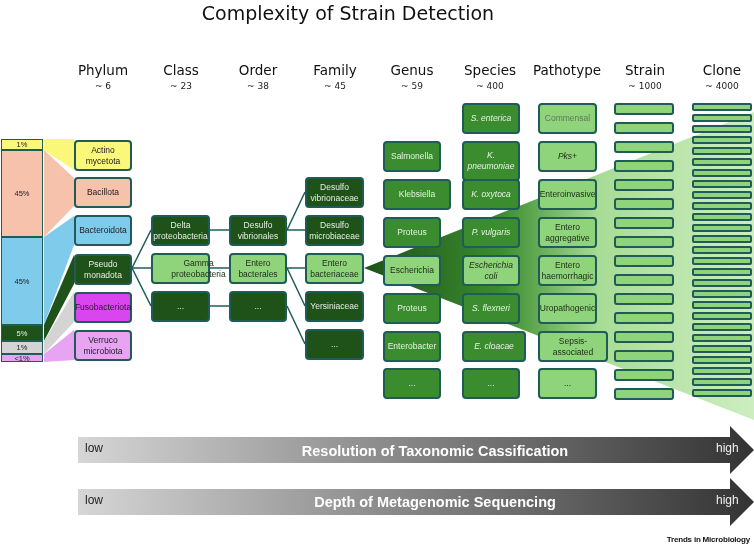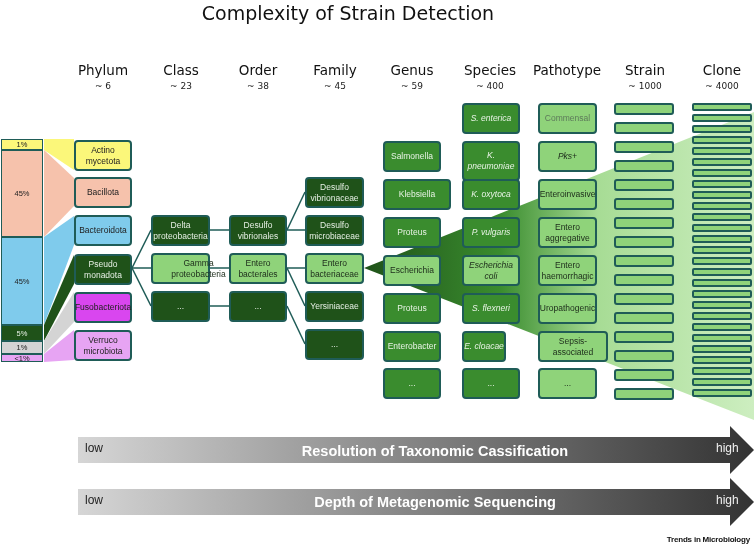--- a/index.html
+++ b/index.html
@@ -215,21 +215,21 @@
       <div class="box mid italic" style="left: 462px; top: 217px; width: 58px; height: 31px;">
         <span style="white-space: pre-line;">P. vulgaris</span>
       </div>
       <div class="box light italic" style="left: 462px; top: 255px; width: 58px; height: 31px;">
         <span style="white-space: pre-line;">Escherichia
 coli</span>
       </div>
       <div class="box mid italic" style="left: 462px; top: 293px; width: 58px; height: 31px;">
         <span style="white-space: pre-line;">S. flexneri</span>
       </div>
-      <div class="box mid italic" style="left: 462px; top: 331px; width: 44px; height: 31px;">
+      <div class="box mid italic" style="left: 462px; top: 331px; width: 64px; height: 31px;">
         <span style="white-space: pre-line;">E. cloacae</span>
       </div>
       <div class="box mid" style="left: 462px; top: 368px; width: 58px; height: 31px;">
         <span style="white-space: pre-line;">...</span>
       </div>
       <div class="box light gray-text" style="left: 538px; top: 103px; width: 59px; height: 31px;">
         <span style="white-space: pre-line;">Commensal</span>
       </div>
       <div class="box light italic" style="left: 538px; top: 141px; width: 59px; height: 31px;">
         <span style="white-space: pre-line;">Pks+</span>

